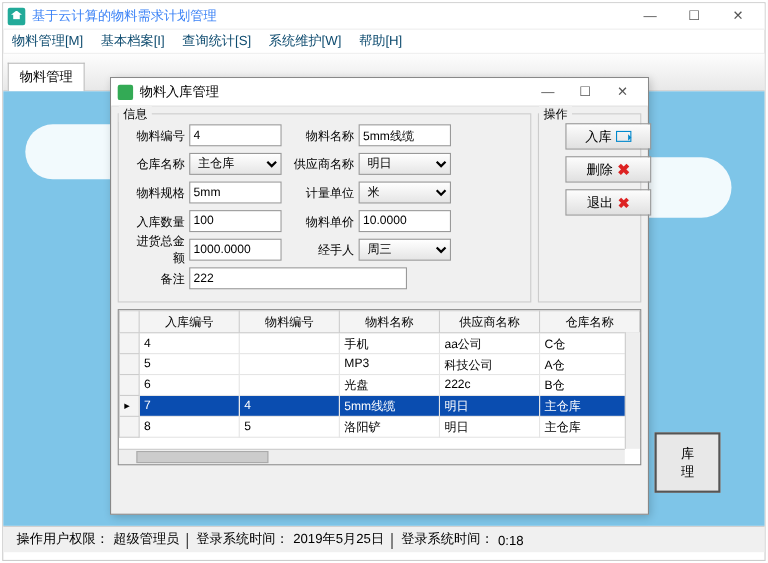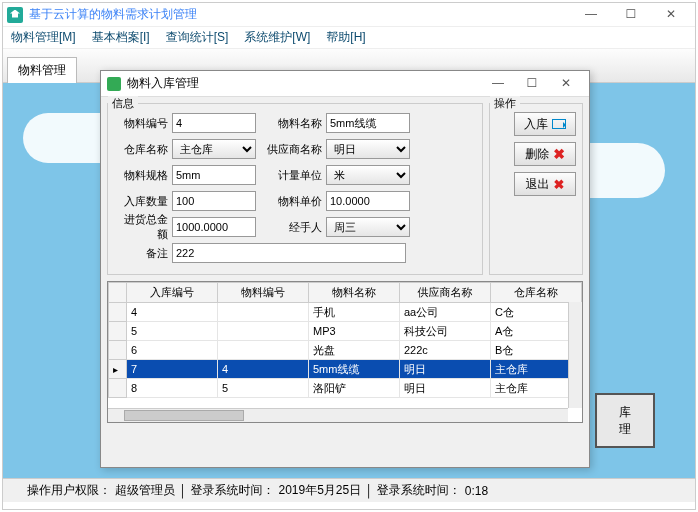--- a/index.html
+++ b/index.html
@@ -13,36 +13,36 @@
 .win-btn{width:40px;height:20px;text-align:center;line-height:18px;color:#555}
 .menubar{height:22px;display:flex;align-items:center;padding:0 8px;gap:16px;border-bottom:1px solid #eee}
 .menu-item{color:#0c4a6e}
 .toolbar{height:34px;background:linear-gradient(#fdfdfd,#e8e8e8);border-bottom:1px solid #ccc;display:flex;align-items:center;padding:0 4px}
 .tab{background:#fff;border:1px solid #bbb;border-bottom:none;padding:4px 10px;height:26px;margin-top:8px}
 .content{background:#7ec5e8;height:395px;position:relative;overflow:hidden}
 .cloud{position:absolute;background:#fff;border-radius:50px;opacity:.9}
 .c1{width:120px;height:50px;left:20px;top:30px}
 .c2{width:140px;height:55px;right:30px;top:60px}
 .big-btn{position:absolute;right:40px;bottom:30px;width:60px;height:55px;background:#e8e8e8;border:2px solid #555;display:flex;flex-direction:column;align-items:center;justify-content:center;font-size:13px;line-height:1.4}
-.statusbar{height:24px;background:#f0f0f0;border-top:1px solid #ccc;display:flex;align-items:center;padding:0 24px;gap:4px;font-size:11px}
+.statusbar{height:24px;background:#f0f0f0;border-top:1px solid #ccc;display:flex;align-items:center;padding:0 12px;gap:4px;font-size:11px}
 .dialog{position:absolute;left:100px;top:70px;width:490px;height:398px;background:#f0f0f0;border:1px solid #888;box-shadow:2px 2px 8px rgba(0,0,0,.2)}
 .dlg-title{height:26px;background:#fff;display:flex;align-items:center;padding:0 6px;border-bottom:1px solid #ddd}
 .dlg-icon{width:14px;height:14px;background:#3a5;border-radius:2px;margin-right:6px}
 .dlg-btns{display:flex;margin-left:auto}
 .dlg-btn{width:34px;height:20px;text-align:center;line-height:18px;color:#555}
 .dlg-body{padding:6px;display:flex;gap:6px}
 .info-group{border:1px solid #ccc;padding:8px 6px 6px;position:relative;flex:1}
 .op-group{border:1px solid #ccc;padding:8px 24px;width:94px;position:relative}
 .grp-label{position:absolute;top:-8px;left:0;background:#f0f0f0;padding:0 4px;font-size:11px}
 .form-row{display:flex;align-items:center;margin-bottom:4px;height:22px}
 .form-lbl{width:58px;text-align:right;padding-right:4px;font-size:11px}
 .form-inp{width:84px;height:20px;border:1px solid #999;background:#fff;padding:0 3px;font-size:11px}
 .form-sel{width:84px;height:20px;border:1px solid #999;background:linear-gradient(#fff,#e5e5e5);padding:0 3px;font-size:11px}
-.form-wide{width:234px}
-.op-btn{display:flex;align-items:center;justify-content:center;gap:4px;width:62px;height:24px;background:linear-gradient(#fdfdfd,#e0e0e0);border:1px solid #999;margin-bottom:6px;font-size:11px}
+.form-wide{width:198px}
+.op-btn{display:flex;align-items:center;justify-content:center;gap:4px;width:78px;height:24px;background:linear-gradient(#fdfdfd,#e0e0e0);border:1px solid #999;margin-bottom:6px;font-size:11px}
 .ico-in{width:14px;height:10px;border:1px solid #08c;position:relative}
 .ico-in:after{content:"";position:absolute;right:-4px;top:2px;border:3px solid transparent;border-left-color:#08c}
 .ico-del{color:#d22;font-weight:bold;font-size:14px}
 .ico-exit{color:#d22;font-weight:bold;font-size:13px}
 .grid-wrap{margin:0 6px 6px;border:1px solid #888;background:#fff;height:142px;overflow:hidden;position:relative}
 .grid{width:100%;border-collapse:collapse;table-layout:fixed}
 .grid th{background:#f4f4f4;border:1px solid #ccc;height:20px;font-weight:normal;font-size:11px;padding:0 4px;text-align:center}
 .grid td{border:1px solid #e5e5e5;height:19px;font-size:11px;padding:0 4px;overflow:hidden;white-space:nowrap}
 .grid .rowhdr{width:18px;background:#f4f4f4;border:1px solid #ccc}
 .grid tr.sel td{background:#0a4db0;color:#fff}

